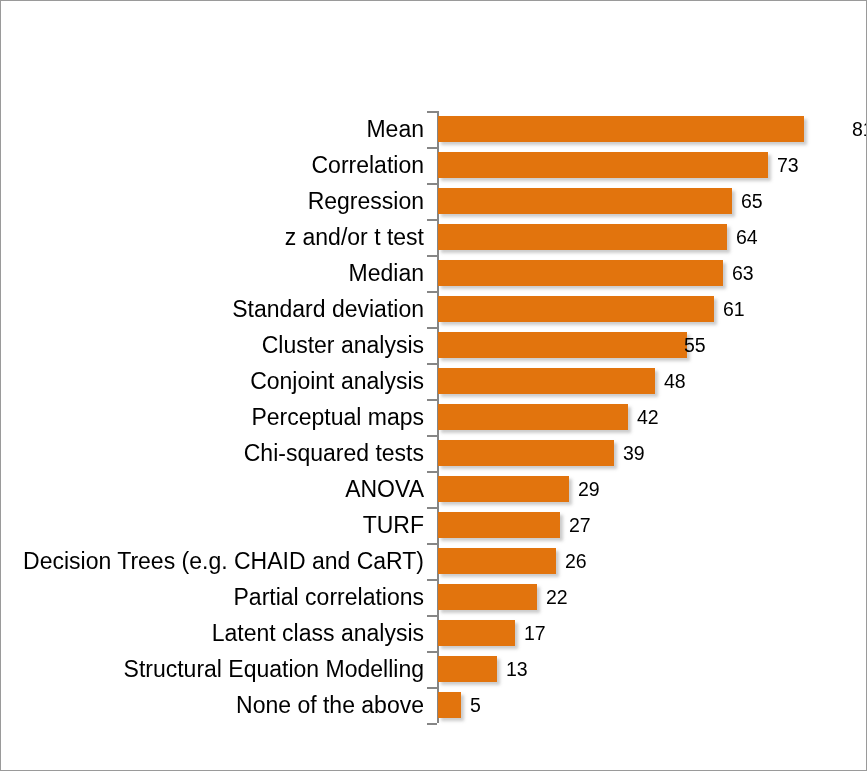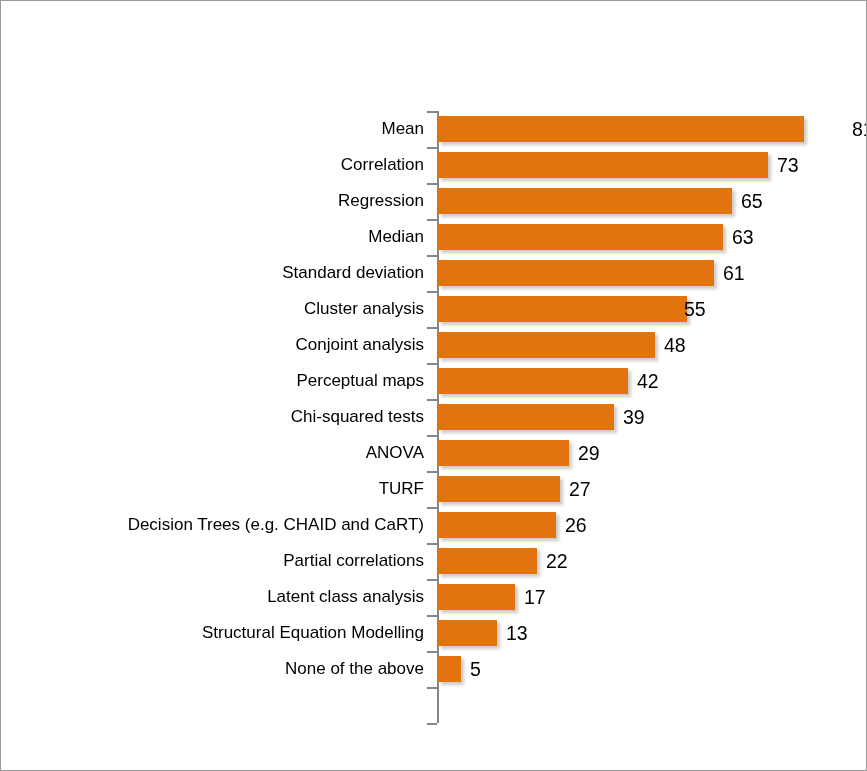--- a/index.html
+++ b/index.html
@@ -45,21 +45,21 @@
   .bar-row {
     position: relative;
     height: 36px;
   }
   .cat-label {
     position: absolute;
     right: 444px;
     top: 0;
     height: 36px;
     line-height: 36px;
-    font-size: 17px;
+    font-size: 23px;
     color: #000000;
     white-space: nowrap;
     text-align: right;
   }
   .bar-track {
     position: absolute;
     left: 437px;
     top: 0;
     height: 36px;
   }
@@ -116,20 +116,27 @@
         <div class="bar-track">
           <div class="bar-shape" style="width: 330px; background: rgb(226, 116, 13);"></div>
           <div class="bar-value" style="left: 339px;">73</div>
         </div>
       </div>
       <div class="bar-row">
         <div class="cat-label">Regression</div>
         <div class="bar-track">
           <div class="bar-shape" style="width: 294px; background: rgb(226, 116, 13);"></div>
           <div class="bar-value" style="left: 303px;">65</div>
+        </div>
+      </div>
+      <div class="bar-row">
+        <div class="cat-label">z and/or t test</div>
+        <div class="bar-track">
+          <div class="bar-shape" style="width: 289px; background: rgb(226, 116, 13);"></div>
+          <div class="bar-value" style="left: 298px;">64</div>
         </div>
       </div>
       <div class="bar-row">
         <div class="cat-label">Median</div>
         <div class="bar-track">
           <div class="bar-shape" style="width: 285px; background: rgb(226, 116, 13);"></div>
           <div class="bar-value" style="left: 294px;">63</div>
         </div>
       </div>
       <div class="bar-row">

